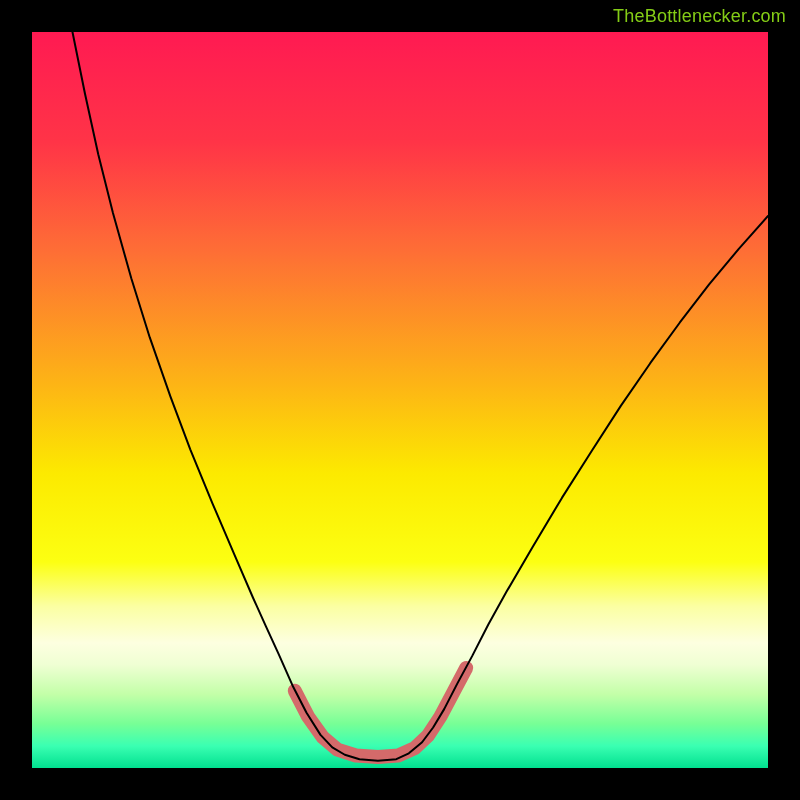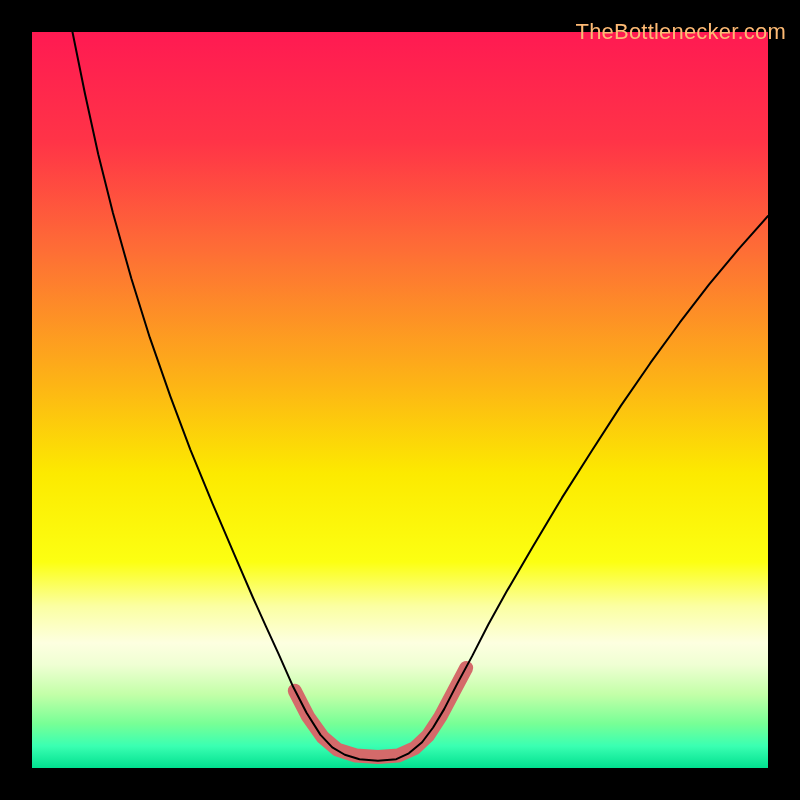--- a/index.html
+++ b/index.html
@@ -12,27 +12,26 @@
   }
   .container {
     position: relative;
     width: 800px;
     height: 800px;
   }
   .watermark {
     position: absolute;
     top: 6px;
     right: 14px;
-    color: #fdba74;
+    color: #84cc16;
     font-family: Arial, Helvetica, sans-serif;
-    font-size: 22px;
+    font-size: 18px;
     font-weight: 400;
     letter-spacing: 0.2px;
     z-index: 10;
-    margin-top: 13px;
   }
   .plot {
     position: absolute;
     left: 32px;
     top: 32px;
     width: 736px;
     height: 736px;
   }
   .plot svg {
     display: block;

